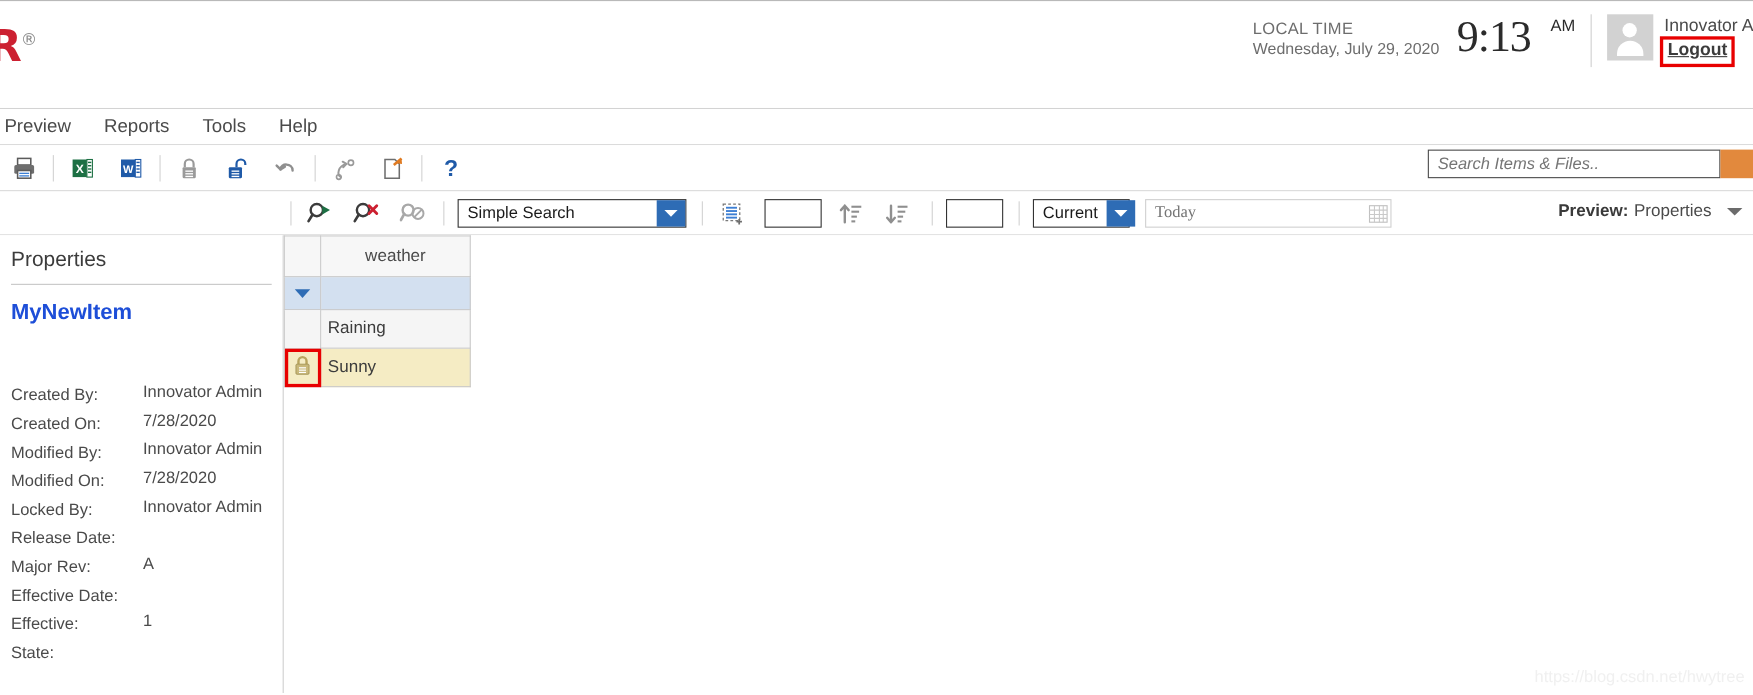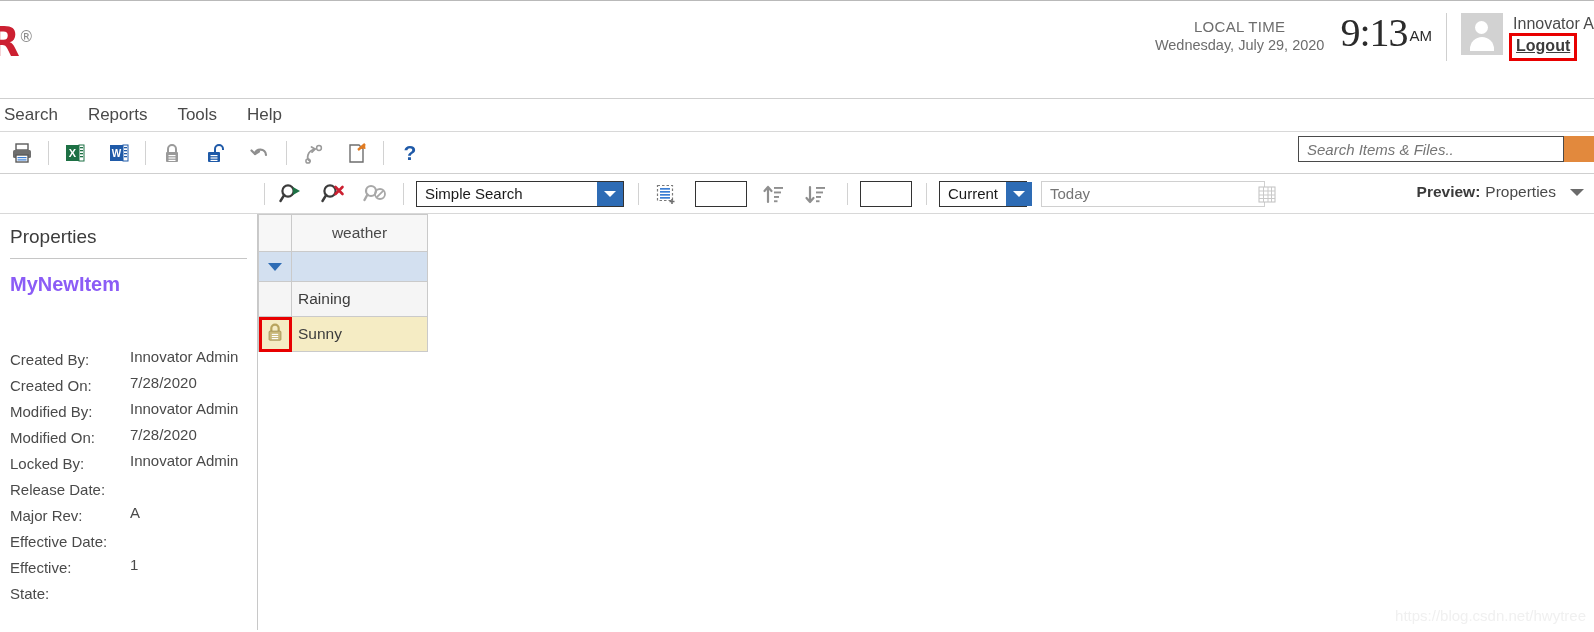--- a/index.html
+++ b/index.html
@@ -43,39 +43,40 @@
   }
   #header-right {
     position: absolute;
     right: 0;
     top: 10px;
     display: flex;
     align-items: flex-start;
     height: 56px;
   }
   .local-time-block {
-    text-align: center;
+    text-align: left;
     padding-top: 6px;
     margin-right: 16px;
   }
   .local-time-label {
     font-size: 15px;
     color: #6d6d6d;
     letter-spacing: 0.3px;
     line-height: 19px;
   }
   .local-time-date {
     font-size: 14.5px;
     color: #6d6d6d;
     line-height: 19px;
   }
   .clock-block {
     display: flex;
-    align-items: center;
+    align-items: flex-start;
     margin-right: 14px;
+    gap: 16px;
   }
   .clock-time {
     font-size: 40px;
     color: #2b2b2b;
     line-height: 44px;
     font-family: "Liberation Serif", serif;
     font-weight: normal;
     letter-spacing: -1px;
   }
   .clock-ampm {
@@ -288,21 +289,21 @@
     background: #fff;
     box-sizing: border-box;
   }
   #date-field {
     flex: 1;
     border: none;
     font-size: 15px;
     color: #4c1d95;
     padding: 0 8px;
     outline: none;
-    font-family: Liberation Sans, sans-serif;
+    font-family: Liberation Serif, serif;
     background: transparent;
   }
   #calendar-icon {
     width: 26px;
     display: flex; align-items: center; justify-content: center;
     cursor: pointer;
   }
   #preview-block {
     position: absolute;
     right: 10px;
@@ -340,21 +341,21 @@
   }
   #properties-title {
     font-size: 19px;
     color: #3c3c3c;
     padding: 12px 0 10px 0;
     border-bottom: 1px solid #c6c6c6;
   }
   #item-name {
     font-size: 20px;
     font-weight: bold;
-    color: #8b5cf6;
+    color: #1d4ed8;
     margin-top: 14px;
   }
   #props-table {
     margin-top: 52px;
     border-collapse: collapse;
     width: 100%;
   }
   #props-table td {
     font-size: 15px;
     color: #4a4a4a;
@@ -457,21 +458,21 @@
       <div class="user-name">Innovator A</div>
       <div class="logout-wrap">
         <span class="logout-link">Logout</span>
         <div class="redbox" id="logout-redbox"></div>
       </div>
     </div>
   </div>
 </div>
 
 <div id="menu-bar">
-  <div class="menu-item">Search</div>
+  <div class="menu-item">Preview</div>
   <div class="menu-item">Reports</div>
   <div class="menu-item">Tools</div>
   <div class="menu-item">Help</div>
 </div>
 
 <div id="main-toolbar">
   <div class="tb-btn">
     <svg width="24" height="24" viewBox="0 0 24 24">
       <rect x="6" y="3" width="12" height="6" fill="#fff" stroke="#5b5b5b" stroke-width="1.4"></rect>
       <rect x="3" y="9" width="18" height="8" rx="1.5" fill="#6e6e6e"></rect>

